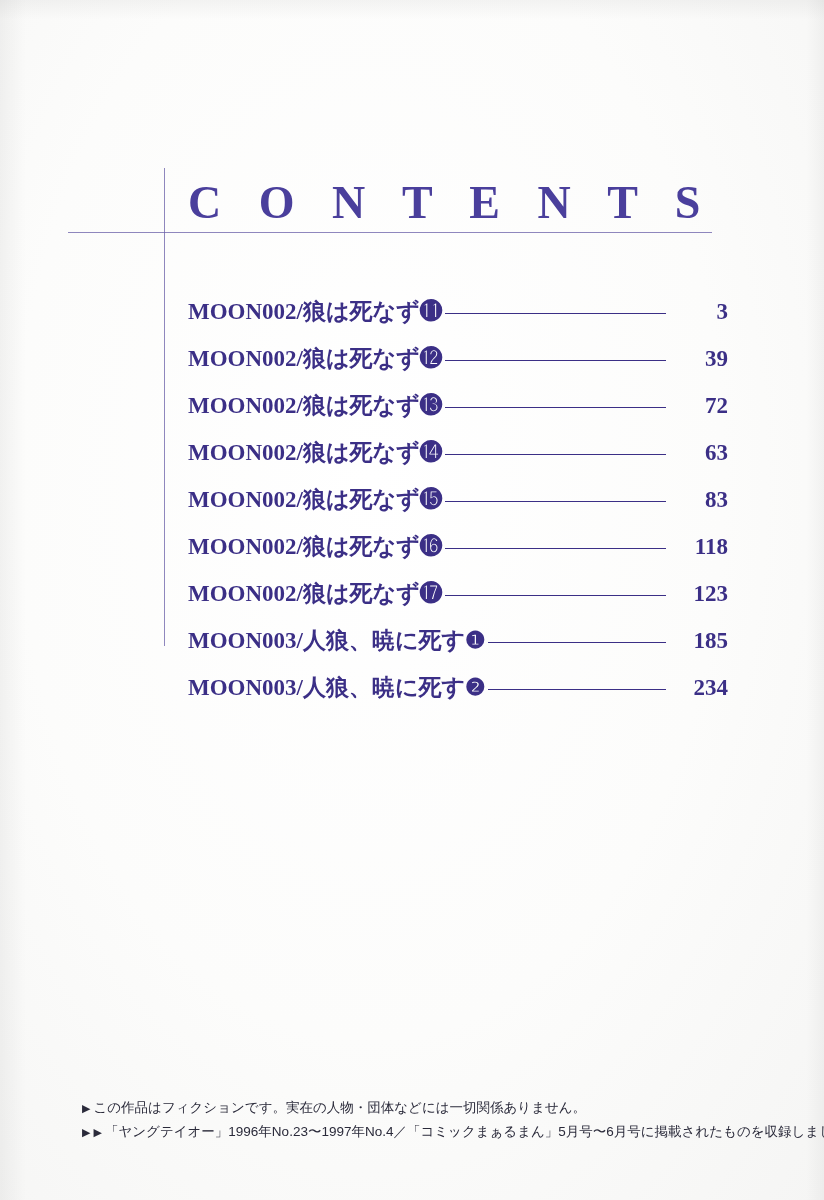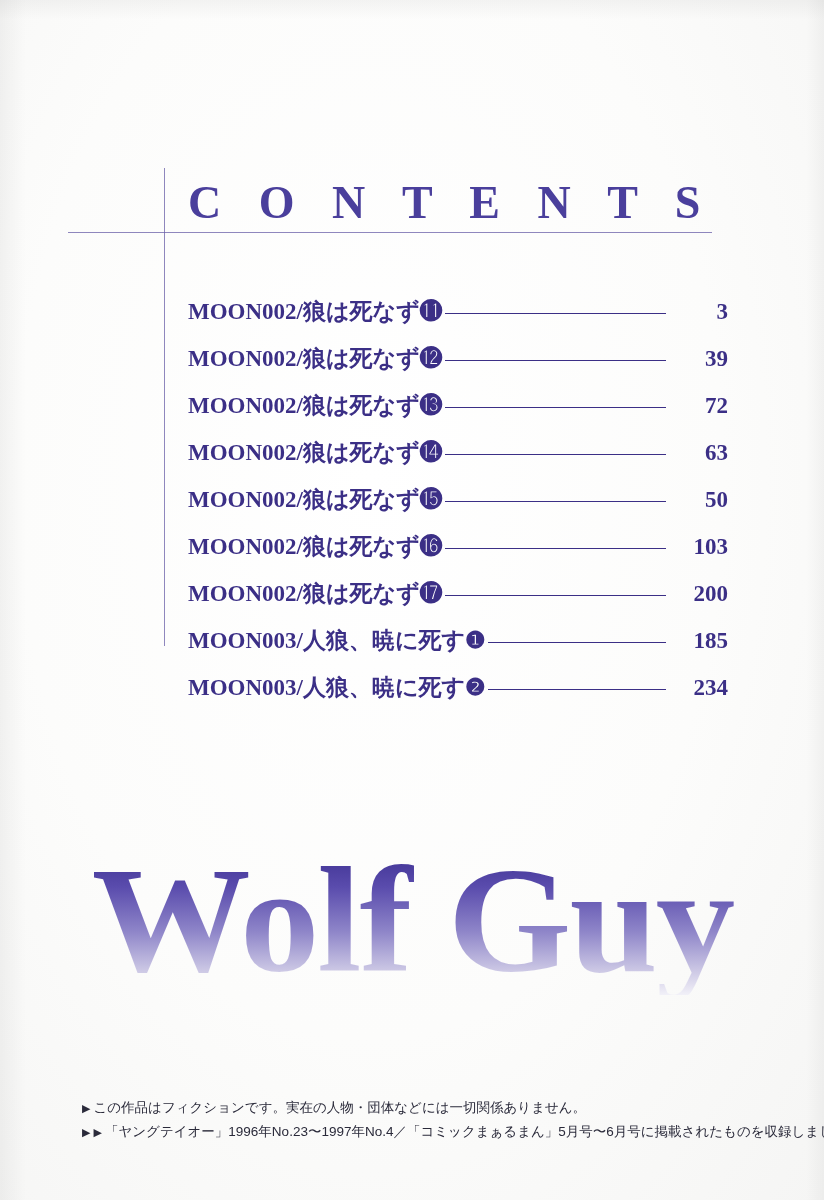--- a/index.html
+++ b/index.html
@@ -199,51 +199,48 @@
       <div class="toc-row">
         <span class="toc-title">MOON002/狼は死なず</span>
         <span class="toc-title circ">⓮</span>
         <span class="toc-leader"></span>
         <span class="toc-page">63</span>
       </div>
       <div class="toc-row">
         <span class="toc-title">MOON002/狼は死なず</span>
         <span class="toc-title circ">⓯</span>
         <span class="toc-leader"></span>
-        <span class="toc-page">50</span>
+        <span class="toc-page">83</span>
       </div>
       <div class="toc-row">
         <span class="toc-title">MOON002/狼は死なず</span>
         <span class="toc-title circ">⓰</span>
         <span class="toc-leader"></span>
-        <span class="toc-page">103</span>
+        <span class="toc-page">118</span>
       </div>
       <div class="toc-row">
         <span class="toc-title">MOON002/狼は死なず</span>
         <span class="toc-title circ">⓱</span>
         <span class="toc-leader"></span>
-        <span class="toc-page">200</span>
+        <span class="toc-page">123</span>
       </div>
       <div class="toc-row">
         <span class="toc-title">MOON003/人狼、暁に死す</span>
         <span class="toc-title circ">❶</span>
         <span class="toc-leader"></span>
         <span class="toc-page">185</span>
       </div>
       <div class="toc-row">
         <span class="toc-title">MOON003/人狼、暁に死す</span>
         <span class="toc-title circ">❷</span>
         <span class="toc-leader"></span>
         <span class="toc-page">234</span>
       </div>
     </div>
 
-  <div class="logo-wrap">
-    <div class="logo">Wolf Guy</div>
-  </div>
 
   <div class="footer">
     <div class="footer-line first">
       <span class="tri">▶</span><span>この作品はフィクションです。実在の人物・団体などには一切関係ありません。</span>
     </div>
     <div class="footer-line second">
       <span class="tri">▶</span><span class="tri">▶</span><span>「ヤングテイオー」1996年No.23〜1997年No.4／「コミックまぁるまん」5月号〜6月号に掲載されたものを収録しました。</span>
     </div>
   </div>
 

